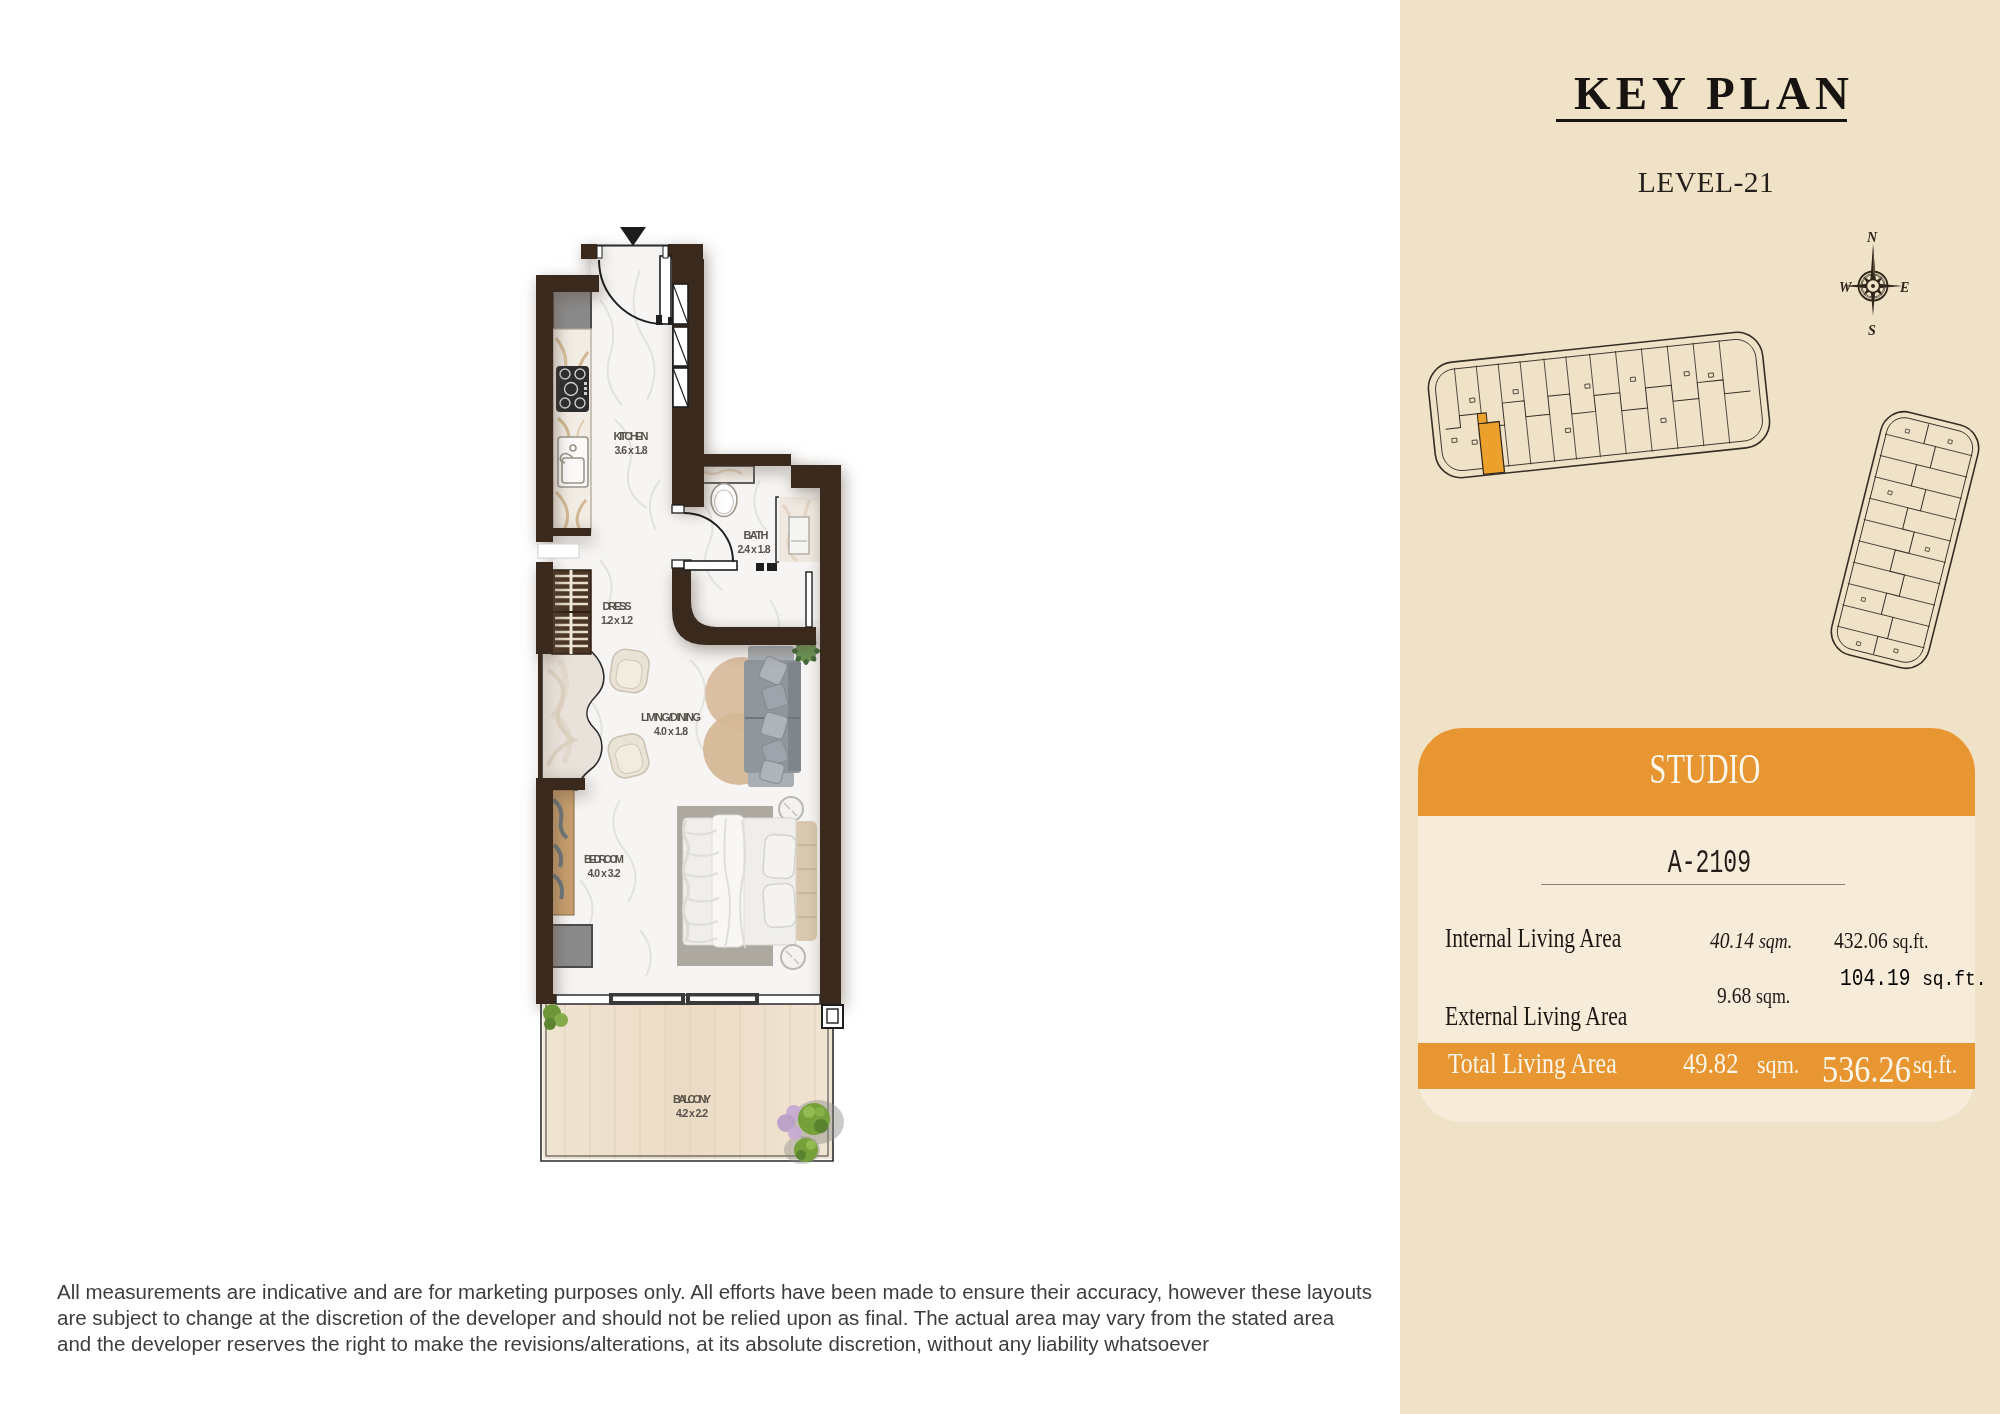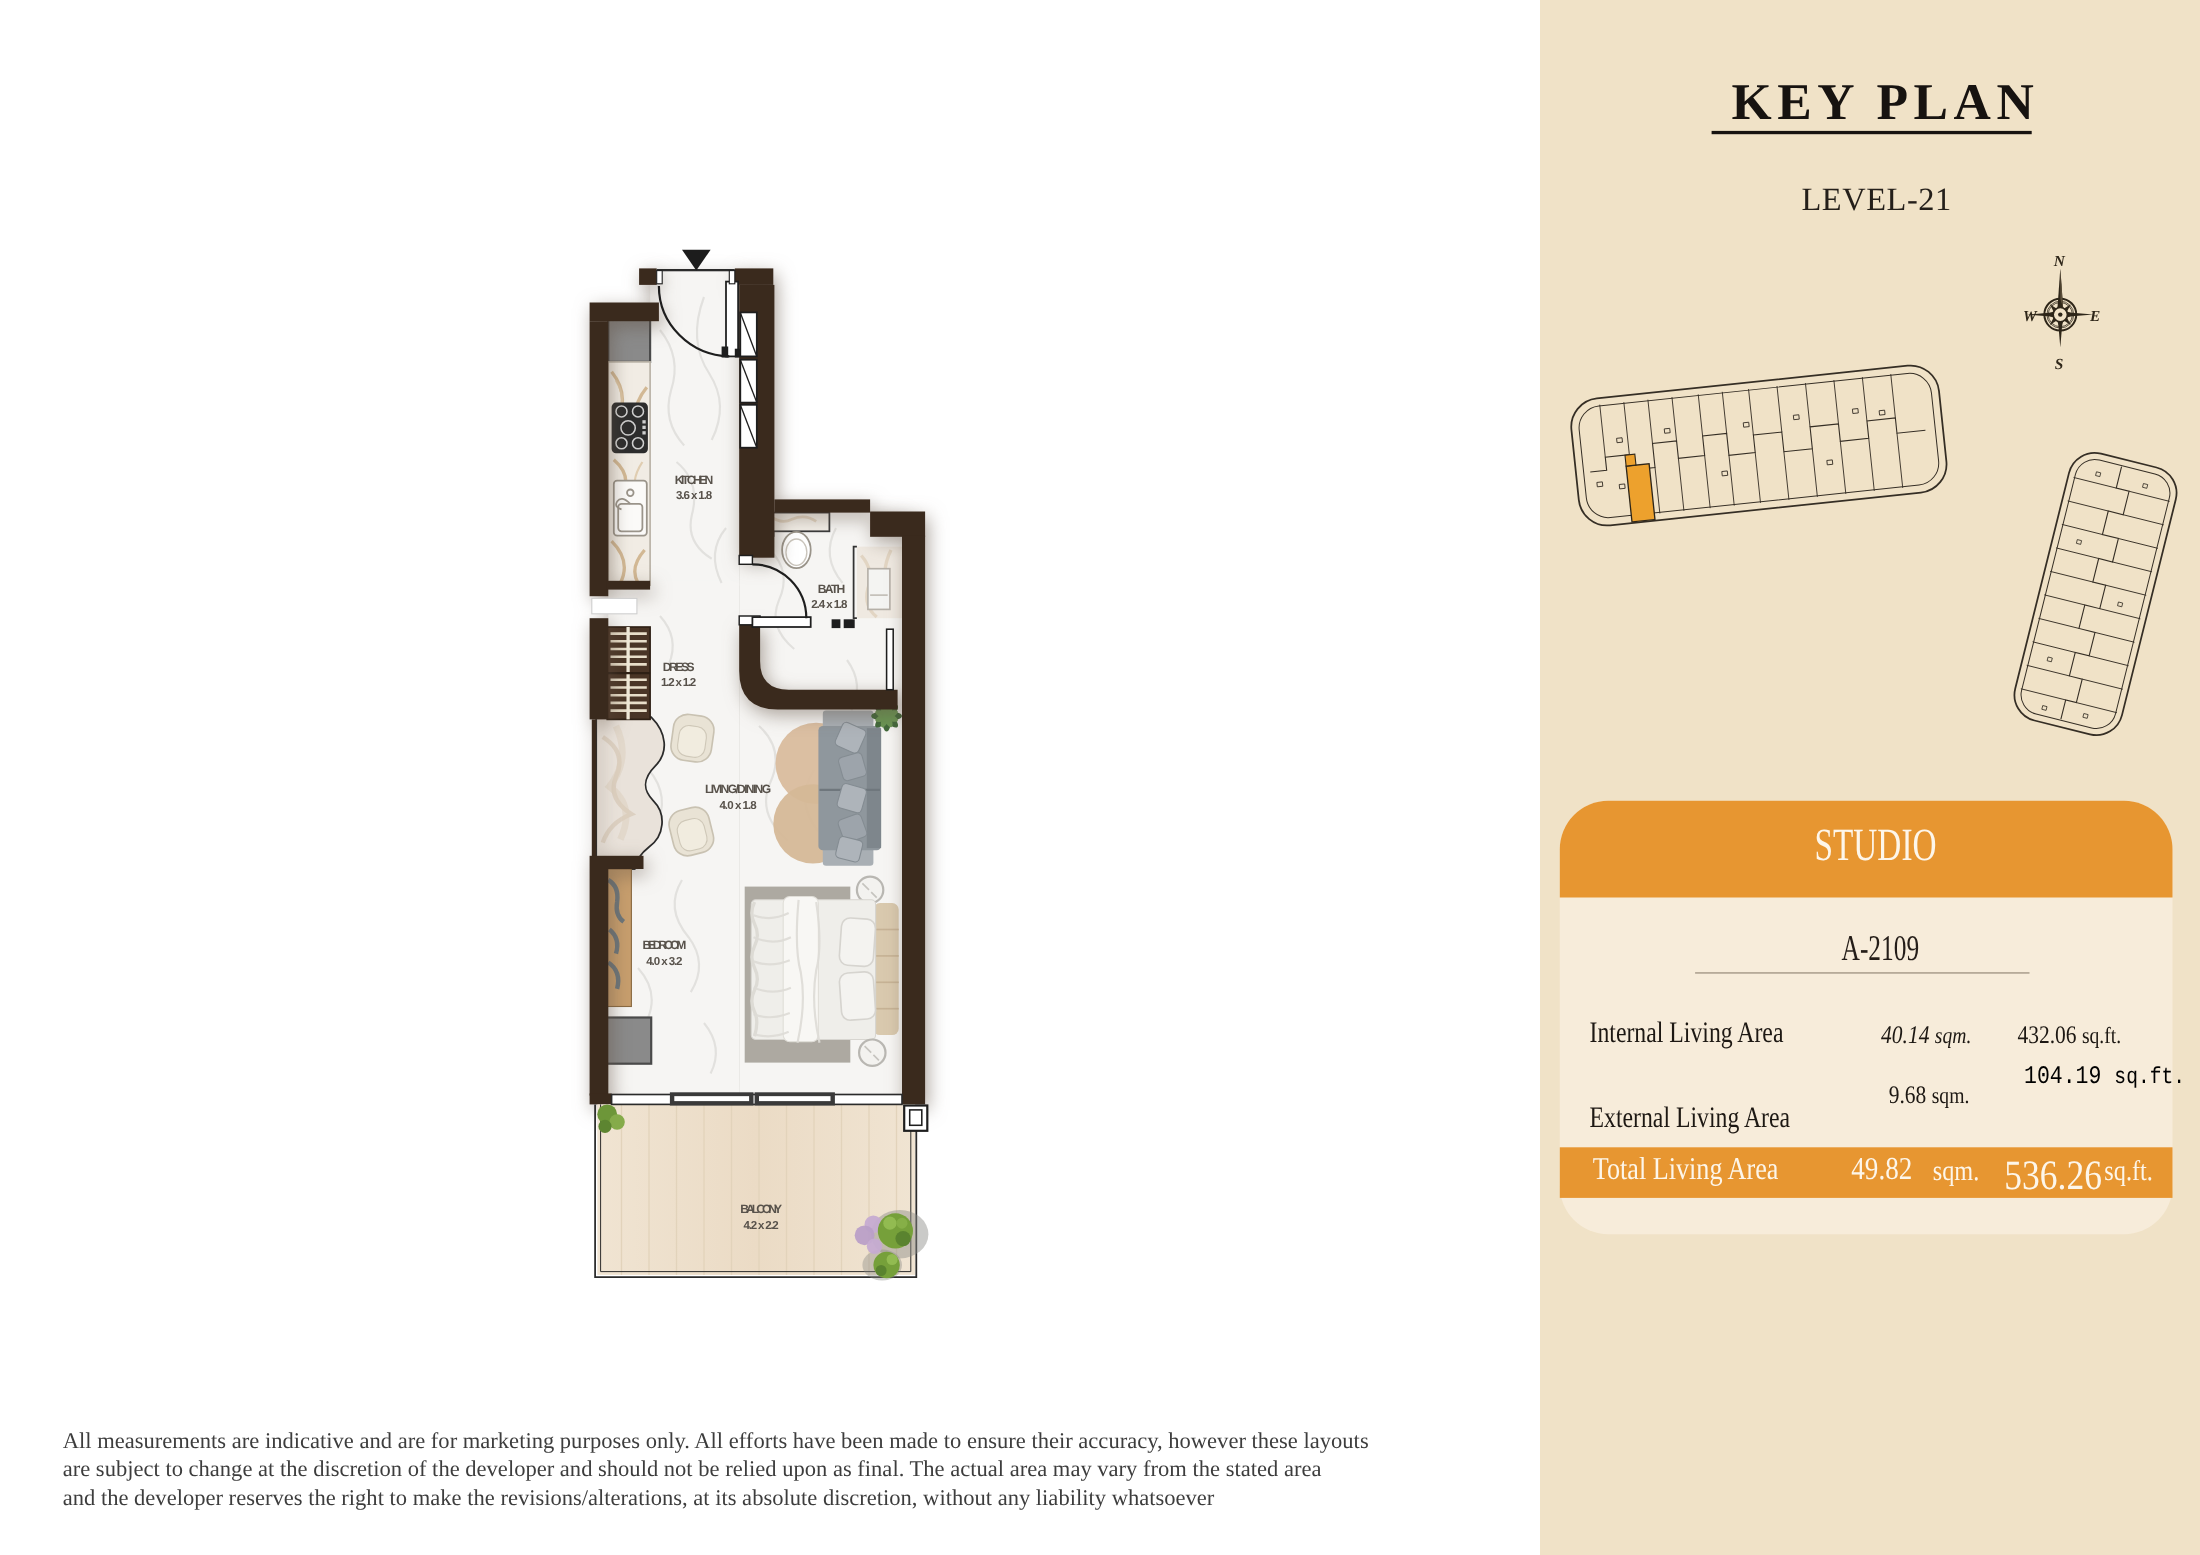--- a/index.html
+++ b/index.html
@@ -136,21 +136,21 @@
 <rect x="-22" y="110" width="4" height="3.5"></rect>
 </g>
 </g>
 </svg>
 
 <div class="abs" style="left:1418px;top:728px;width:557px;height:394px;background:#f7ecda;border-radius:44px;"></div>
 
 <div class="abs" style="left:1418px;top:728px;width:557px;height:88px;background:#e79631;border-radius:44px 44px 0 0;"></div>
 <div class="abs serif" style="left:1426px;top:745px;width:557px;text-align:center;font-size:42px;color:#fdf6ea;"><span style="display:inline-block;transform:scaleX(0.72);transform-origin:center;">STUDIO</span></div>
 
-<div class="abs serif" style="left:1431px;top:845px;width:557px;text-align:center;font-size:33px;color:#241d18;"><span style="display:inline-block;transform:scaleX(0.70);transform-origin:center;">A-2109</span></div>
+<div class="abs serif" style="left:1431px;top:845px;width:557px;text-align:center;font-size:33px;color:#241d18;font-family:Liberation Mono, monospace;"><span style="display:inline-block;transform:scaleX(0.70);transform-origin:center;">A-2109</span></div>
 <div class="abs" style="left:1541px;top:884px;width:304px;height:1px;background:#8d8070;"></div>
 
 <div class="abs serif" style="left:1445px;top:923px;font-size:27px;color:#1d1813;"><span style="display:inline-block;transform:scaleX(0.80);transform-origin:left;white-space:nowrap;">Internal Living Area</span></div>
 <div class="abs serif" style="left:1710px;top:928px;font-size:23px;color:#1d1813;font-style:italic;"><span style="display:inline-block;transform:scaleX(0.85);transform-origin:left;white-space:nowrap;">40.14 <span style="font-size:21px">sqm.</span></span></div>
 <div class="abs serif" style="left:1834px;top:928px;font-size:23px;color:#1d1813;"><span style="display:inline-block;transform:scaleX(0.85);transform-origin:left;white-space:nowrap;">432.06 <span style="font-size:21px">sq.ft.</span></span></div>
 
 <div class="abs serif" style="left:1445px;top:961px;font-size:27px;color:#1d1813;margin-top:40px;"><span style="display:inline-block;transform:scaleX(0.80);transform-origin:left;white-space:nowrap;">External Living Area</span></div>
 <div class="abs serif" style="left:1717px;top:966px;font-size:23px;color:#1d1813;margin-top:17px;"><span style="display:inline-block;transform:scaleX(0.85);transform-origin:left;white-space:nowrap;">9.68 <span style="font-size:21px">sqm.</span></span></div>
 <div class="abs serif" style="left:1840px;top:966px;font-size:23px;color:#000000;font-family:Liberation Mono, monospace;"><span style="display:inline-block;transform:scaleX(0.85);transform-origin:left;white-space:nowrap;">104.19 <span style="font-size:21px">sq.ft.</span></span></div>
 
@@ -479,18 +479,18 @@
 
 <text x="604" y="863" font-size="11" textLength="40">BEDROOM</text>
 <text x="604" y="877" font-size="10.5" textLength="33">4.0 x 3.2</text>
 
 <text x="692" y="1103" font-size="11" textLength="38">BALCONY</text>
 <text x="692" y="1117" font-size="10.5" textLength="32">4.2 x 2.2</text>
 </g>
 </svg>
 
 <div class="abs" style="left:57px;top:1277px;width:1450px;color:#3d3d3d;">
-<div style="font-size:20.5px;line-height:26px;margin-top:20px;color:#3d3d3d;font-family:Liberation Serif, serif;">
+<div style="font-size:20.5px;line-height:26px;margin-top:2px;color:#3d3d3d;">
 All measurements are indicative and are for marketing purposes only. All efforts have been made to ensure their accuracy, however these layouts<br>
 are subject to change at the discretion of the developer and should not be relied upon as final. The actual area may vary from the stated area<br>
 and the developer reserves the right to make the revisions/alterations, at its absolute discretion, without any liability whatsoever
 </div>
 </div>
 
 </body></html>

